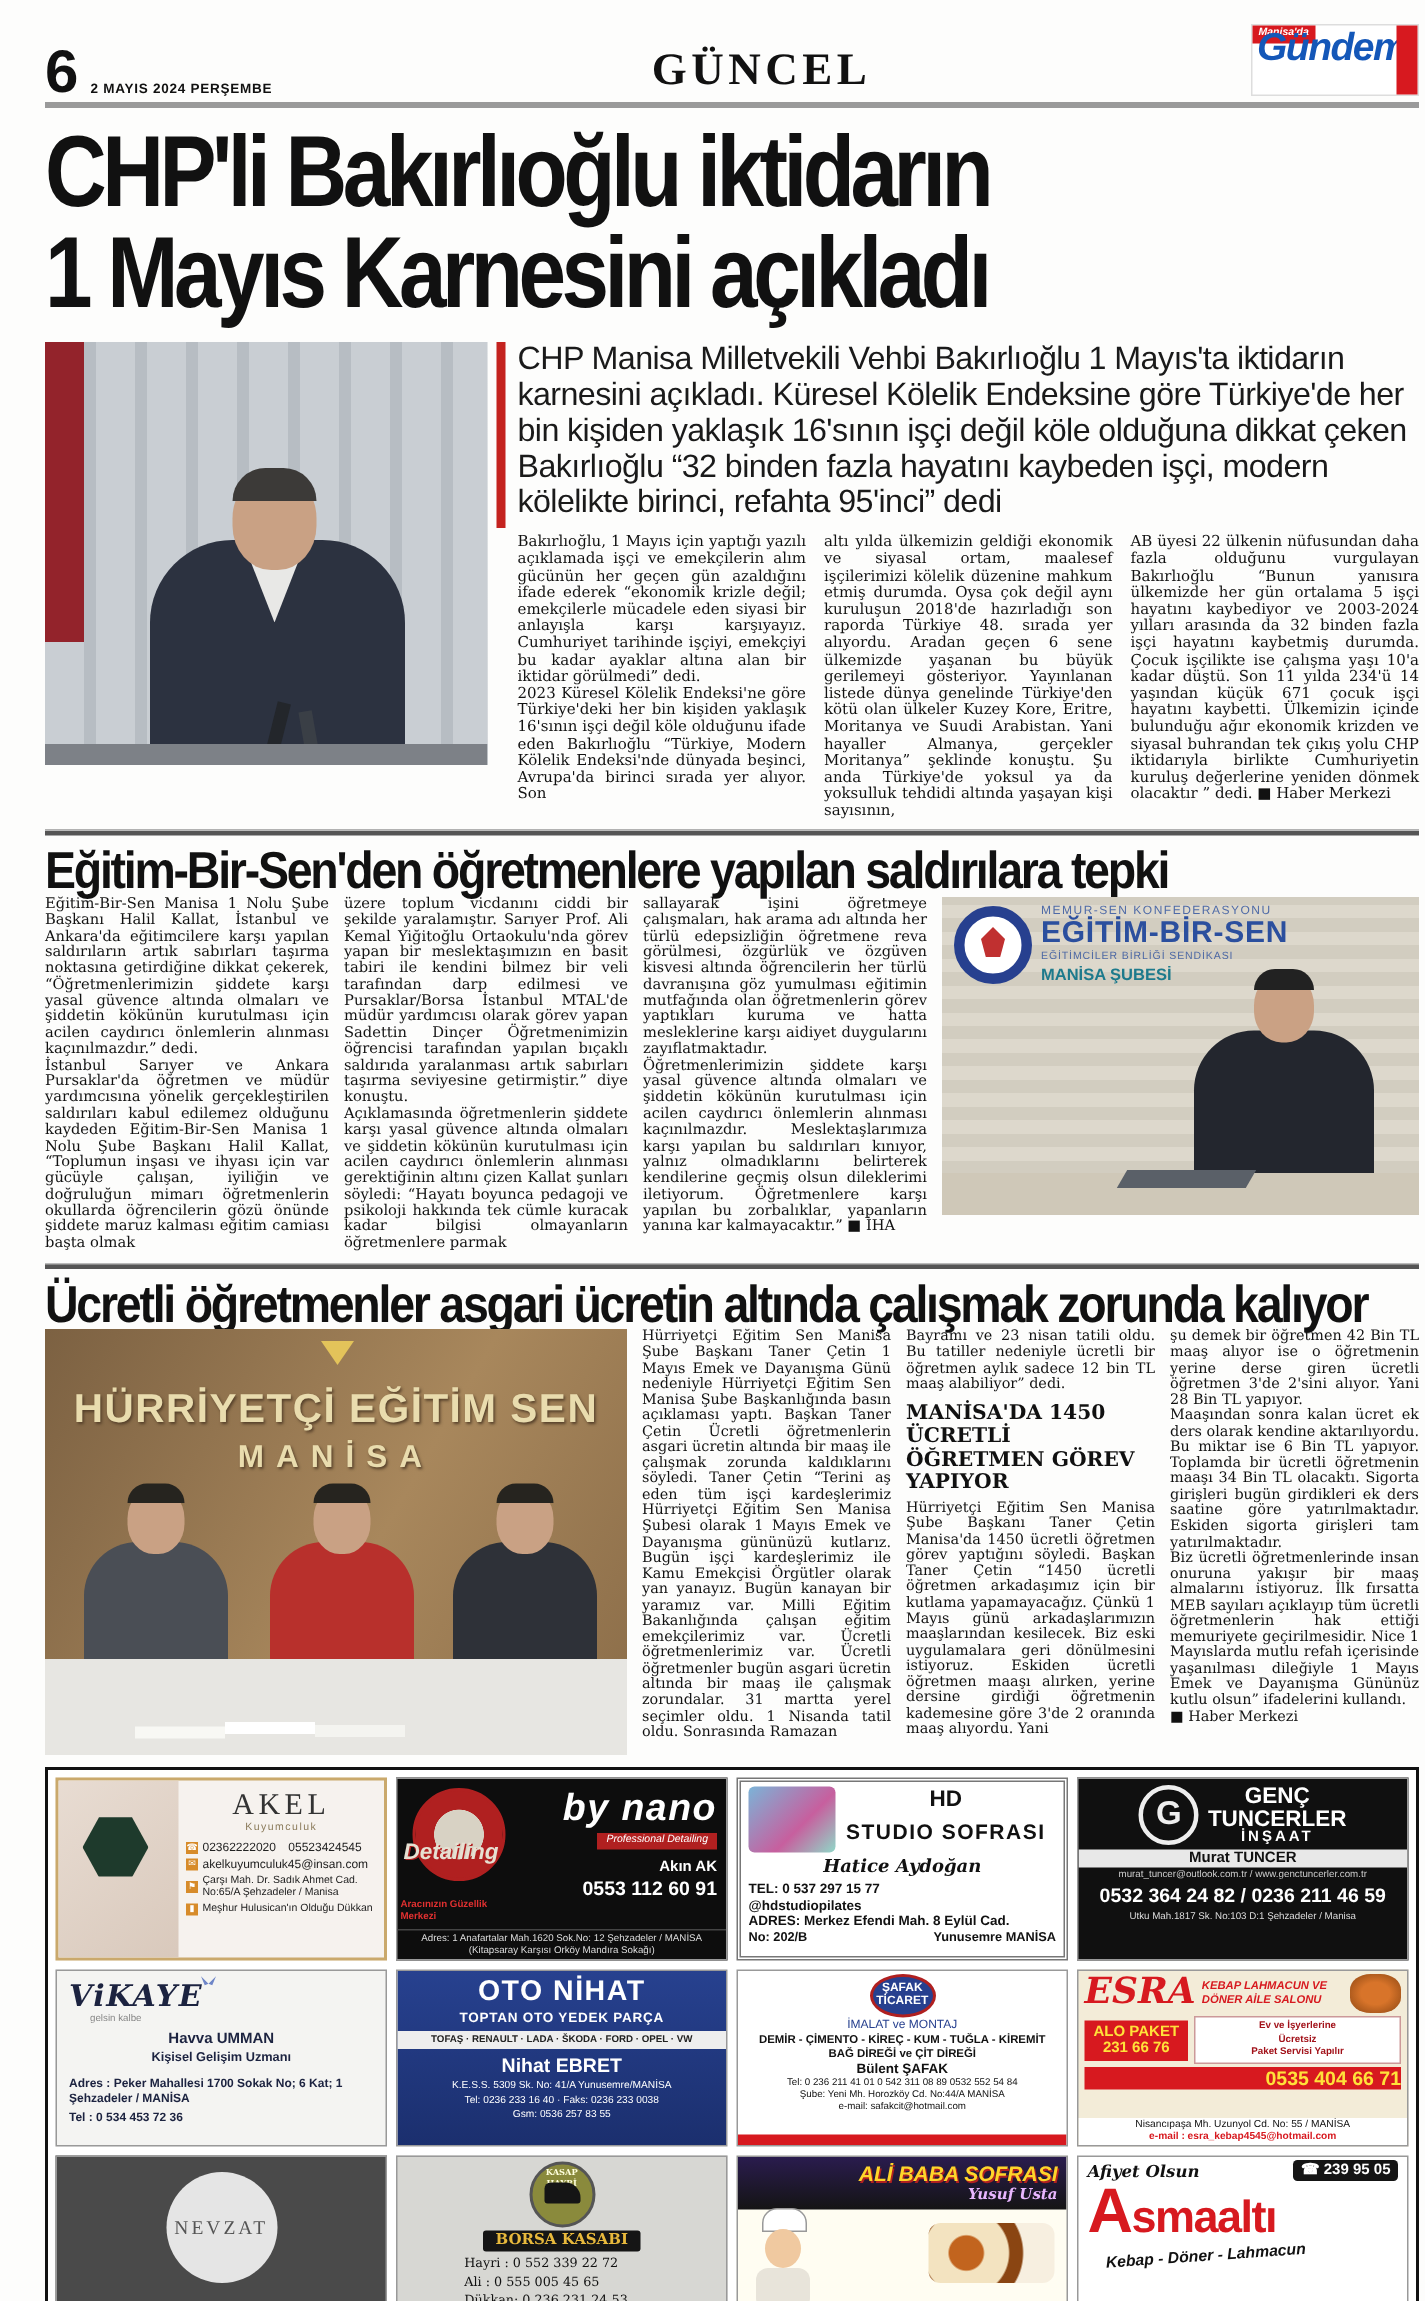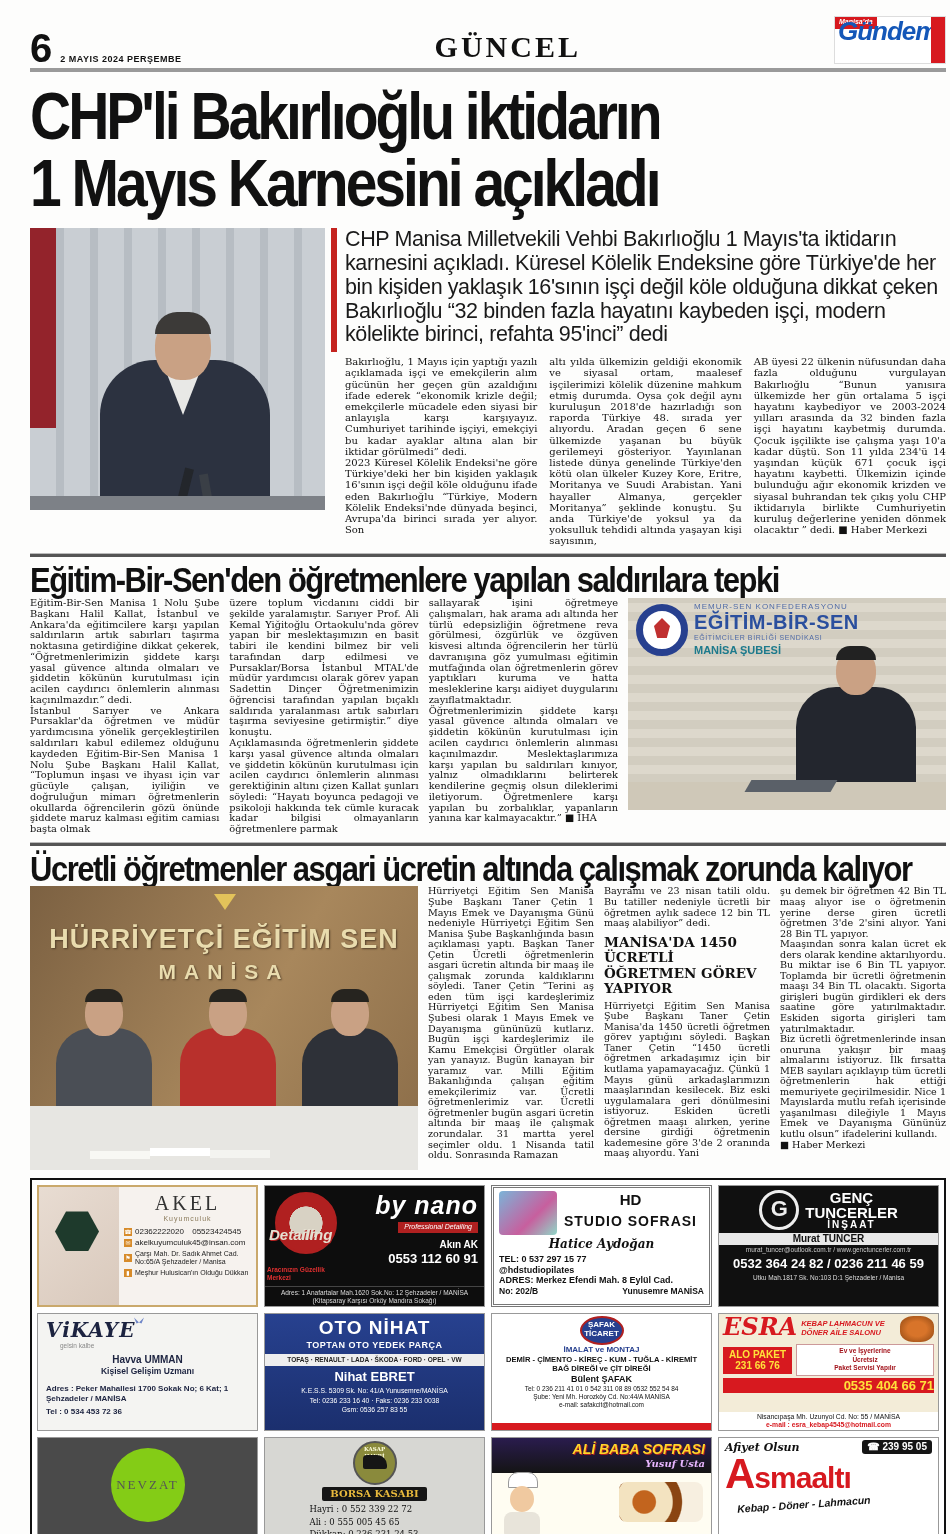--- a/index.html
+++ b/index.html
@@ -168,42 +168,42 @@
   .oto-t1{font-size:19px;font-weight:bold;letter-spacing:1px;margin-top:3px;}
   .oto-t2{font-size:9px;font-weight:bold;letter-spacing:.5px;}
   .oto-brands{background:#eee;color:#222;font-size:6.5px;font-weight:bold;padding:2px 0;margin:3px 0;}
   .oto-person{font-size:13px;font-weight:bold;}
   .oto-addr{font-size:6.8px;margin-top:2px;line-height:1.35;}
 
   
   .ad-safak{background:#fff;display:flex;flex-direction:column;text-align:center;}
   .safak-badge{margin:2px auto 0;background:#27408f;color:#fff;border-radius:50%;width:40px;height:22px;
                font-size:8px;font-weight:bold;line-height:1.1;padding-top:3px;border:2px solid #b02020;}
-  .safak-sub{color:#27408f;font-weight:bold;font-size:8px;}
+  .safak-sub{color:#27408f;font-weight:normal;font-size:8px;}
   .safak-items{font-weight:bold;font-size:7.6px;color:#111;}
   .safak-person{font-size:9px;font-weight:bold;margin-top:1px;}
   .safak-tel{font-size:6.5px;}
   .safak-red{height:7px;background:#d7191f;margin-top:auto;}
 
   
   .ad-esra{background:#f3ecd8;display:flex;flex-direction:column;}
   .esra-top{display:flex;gap:4px;padding:2px 4px;}
   .esra-name{color:#d7191f;font-family:"DejaVu Serif",serif;font-style:italic;font-weight:bold;font-size:24px;line-height:.9;}
   .esra-tag{color:#d7191f;font-style:italic;font-weight:bold;font-size:7.5px;line-height:1.1;margin-top:4px;}
   .esra-food{margin-left:auto;width:34px;height:26px;background:radial-gradient(#d8742a 40%,#8a4512);border-radius:40%;}
   .esra-mid{display:flex;gap:4px;padding:0 4px;align-items:center;}
   .esra-alo{background:#d7191f;color:#ffe23a;font-weight:bold;text-align:center;font-size:10px;padding:2px 6px;line-height:1.15;}
   .esra-note{background:#fff;border:1px solid #c99;color:#a2121a;font-size:6.5px;font-weight:bold;text-align:center;padding:2px 3px;line-height:1.3;flex:1;}
   .esra-phone2{background:#d7191f;color:#ffe23a;font-weight:bold;font-size:13px;text-align:right;margin:2px 4px;}
   .esra-bot{background:#fff;font-size:6.8px;text-align:center;margin-top:auto;padding:1px 0;}
   .esra-bot .mail{color:#d7191f;font-weight:bold;}
 
   
   .ad-nevzat{background:#4a4a4a;color:#fff;display:flex;flex-direction:column;}
-  .nev-circ{margin:10px auto 0;width:74px;height:74px;border-radius:50%;background:#84cc16;color:#555;
+  .nev-circ{margin:10px auto 0;width:74px;height:74px;border-radius:50%;background:#e5e5e5;color:#555;
             text-align:center;font-family:"Liberation Serif",serif;letter-spacing:2px;font-size:13px;line-height:74px;}
 
   
   .ad-borsa{background:#d7d7d3;text-align:center;display:flex;flex-direction:column;font-family:"DejaVu Serif",serif;}
   .borsa-circ{margin:3px auto 0;width:40px;height:40px;border-radius:50%;background:#8a8a3c;position:relative;border:2px solid #555;}
   .borsa-bull{position:absolute;top:12px;left:8px;width:24px;height:14px;background:#151515;border-radius:4px 10px 2px 2px;}
   .borsa-badge-t{font-size:5.5px;color:#ffd;position:absolute;top:3px;left:0;right:0;font-weight:bold;}
   .borsa-name{display:inline-block;background:#151515;color:#e8b93c;font-weight:bold;font-size:10px;
               padding:1px 8px;border-radius:2px;margin:2px auto;}
   .borsa-lines{font-size:8.5px;text-align:left;width:130px;margin:0 auto;line-height:1.45;}

